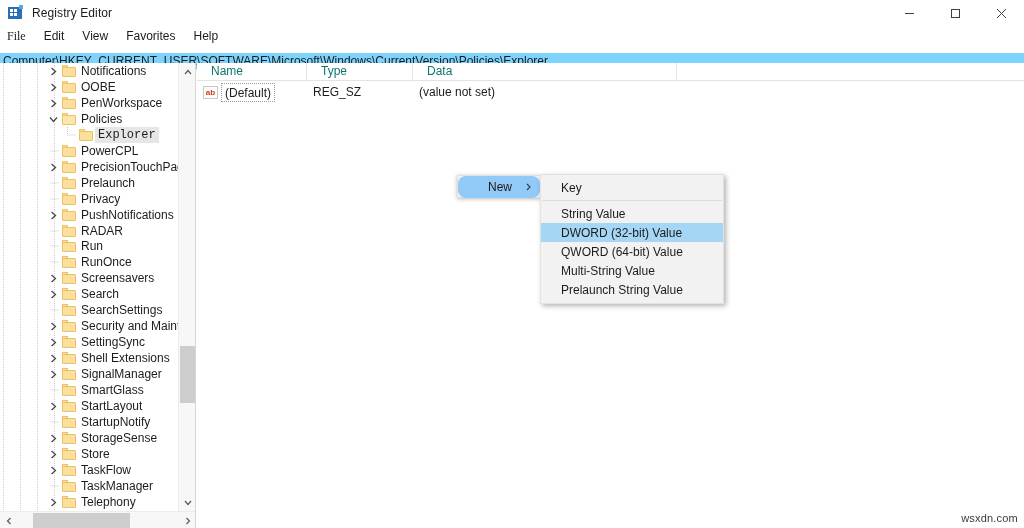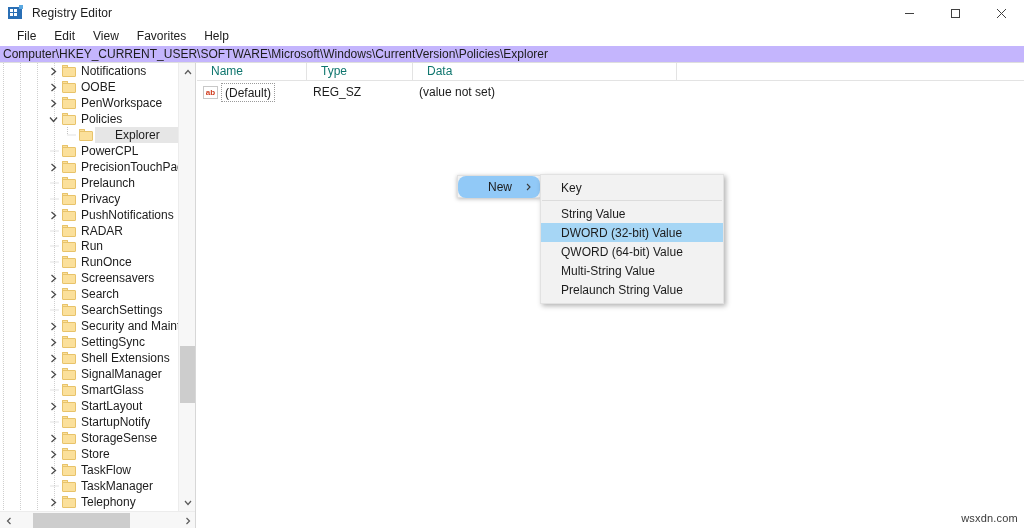--- a/index.html
+++ b/index.html
@@ -40,26 +40,26 @@
   .winbtn svg { display:block; }
 
   
   .menubar {
     position:absolute; left:0; top:26px; width:1024px; height:20px;
     display:flex; align-items:center; background:#ffffff;
   }
   .menuitem {
     font-size:12px; color:#1c1c1c; padding:2px 9px 2px 9px; line-height:14px;
   }
-  .menuitem:first-child { padding-left:17px; }
+  .menuitem:first-child { padding-left:7px;font-family:Liberation Serif, serif; }
 
   
   .addrbar {
-    position:absolute; left:0; top:46px; width:1024px; height:17px;
-    background:#c4b5fd; border-bottom:1px solid #dedede;
+    position:absolute; left:0; top:53px; width:1024px; height:17px;
+    background:#7dd3fc; border-bottom:1px solid #dedede;
   }
   .addrtext {
     font-size:12px; color:#1c1c1c; line-height:16px; padding-left:3px;
     white-space:nowrap;
   }
 
   
   .treepane {
     position:absolute; left:0; top:63px; width:196px; height:465px;
     background:#ffffff; overflow:hidden;
@@ -100,21 +100,21 @@
     position:absolute; left:0; top:0px; width:6px; height:3px;
     background:#fbe09b; border:1px solid #e8c36a; border-bottom:none;
     border-radius:1px 1px 0 0;
   }
   .folder.open .fb { background:#fbe6ad; }
   .tlabel {
     position:absolute; font-size:12px; color:#1c1c1c; line-height:16px;
     top:0;
   }
   .tlabel.sel {
-    background:#e6e6e6; padding:0 20px; margin-left:-3px;
+    background:#e6e6e6; padding:0 3px; margin-left:-3px;font-family:Liberation Mono, monospace;
   }
 
   
   .vsb {
     position:absolute; right:0; top:0; width:17px; height:448px;
     background:#f7f7f7; border-left:1px solid #ececec;
   }
   .vsb .arrow {
     position:absolute; left:0; width:17px; height:17px;
     display:flex; align-items:center; justify-content:center; color:#5a5a5a;

